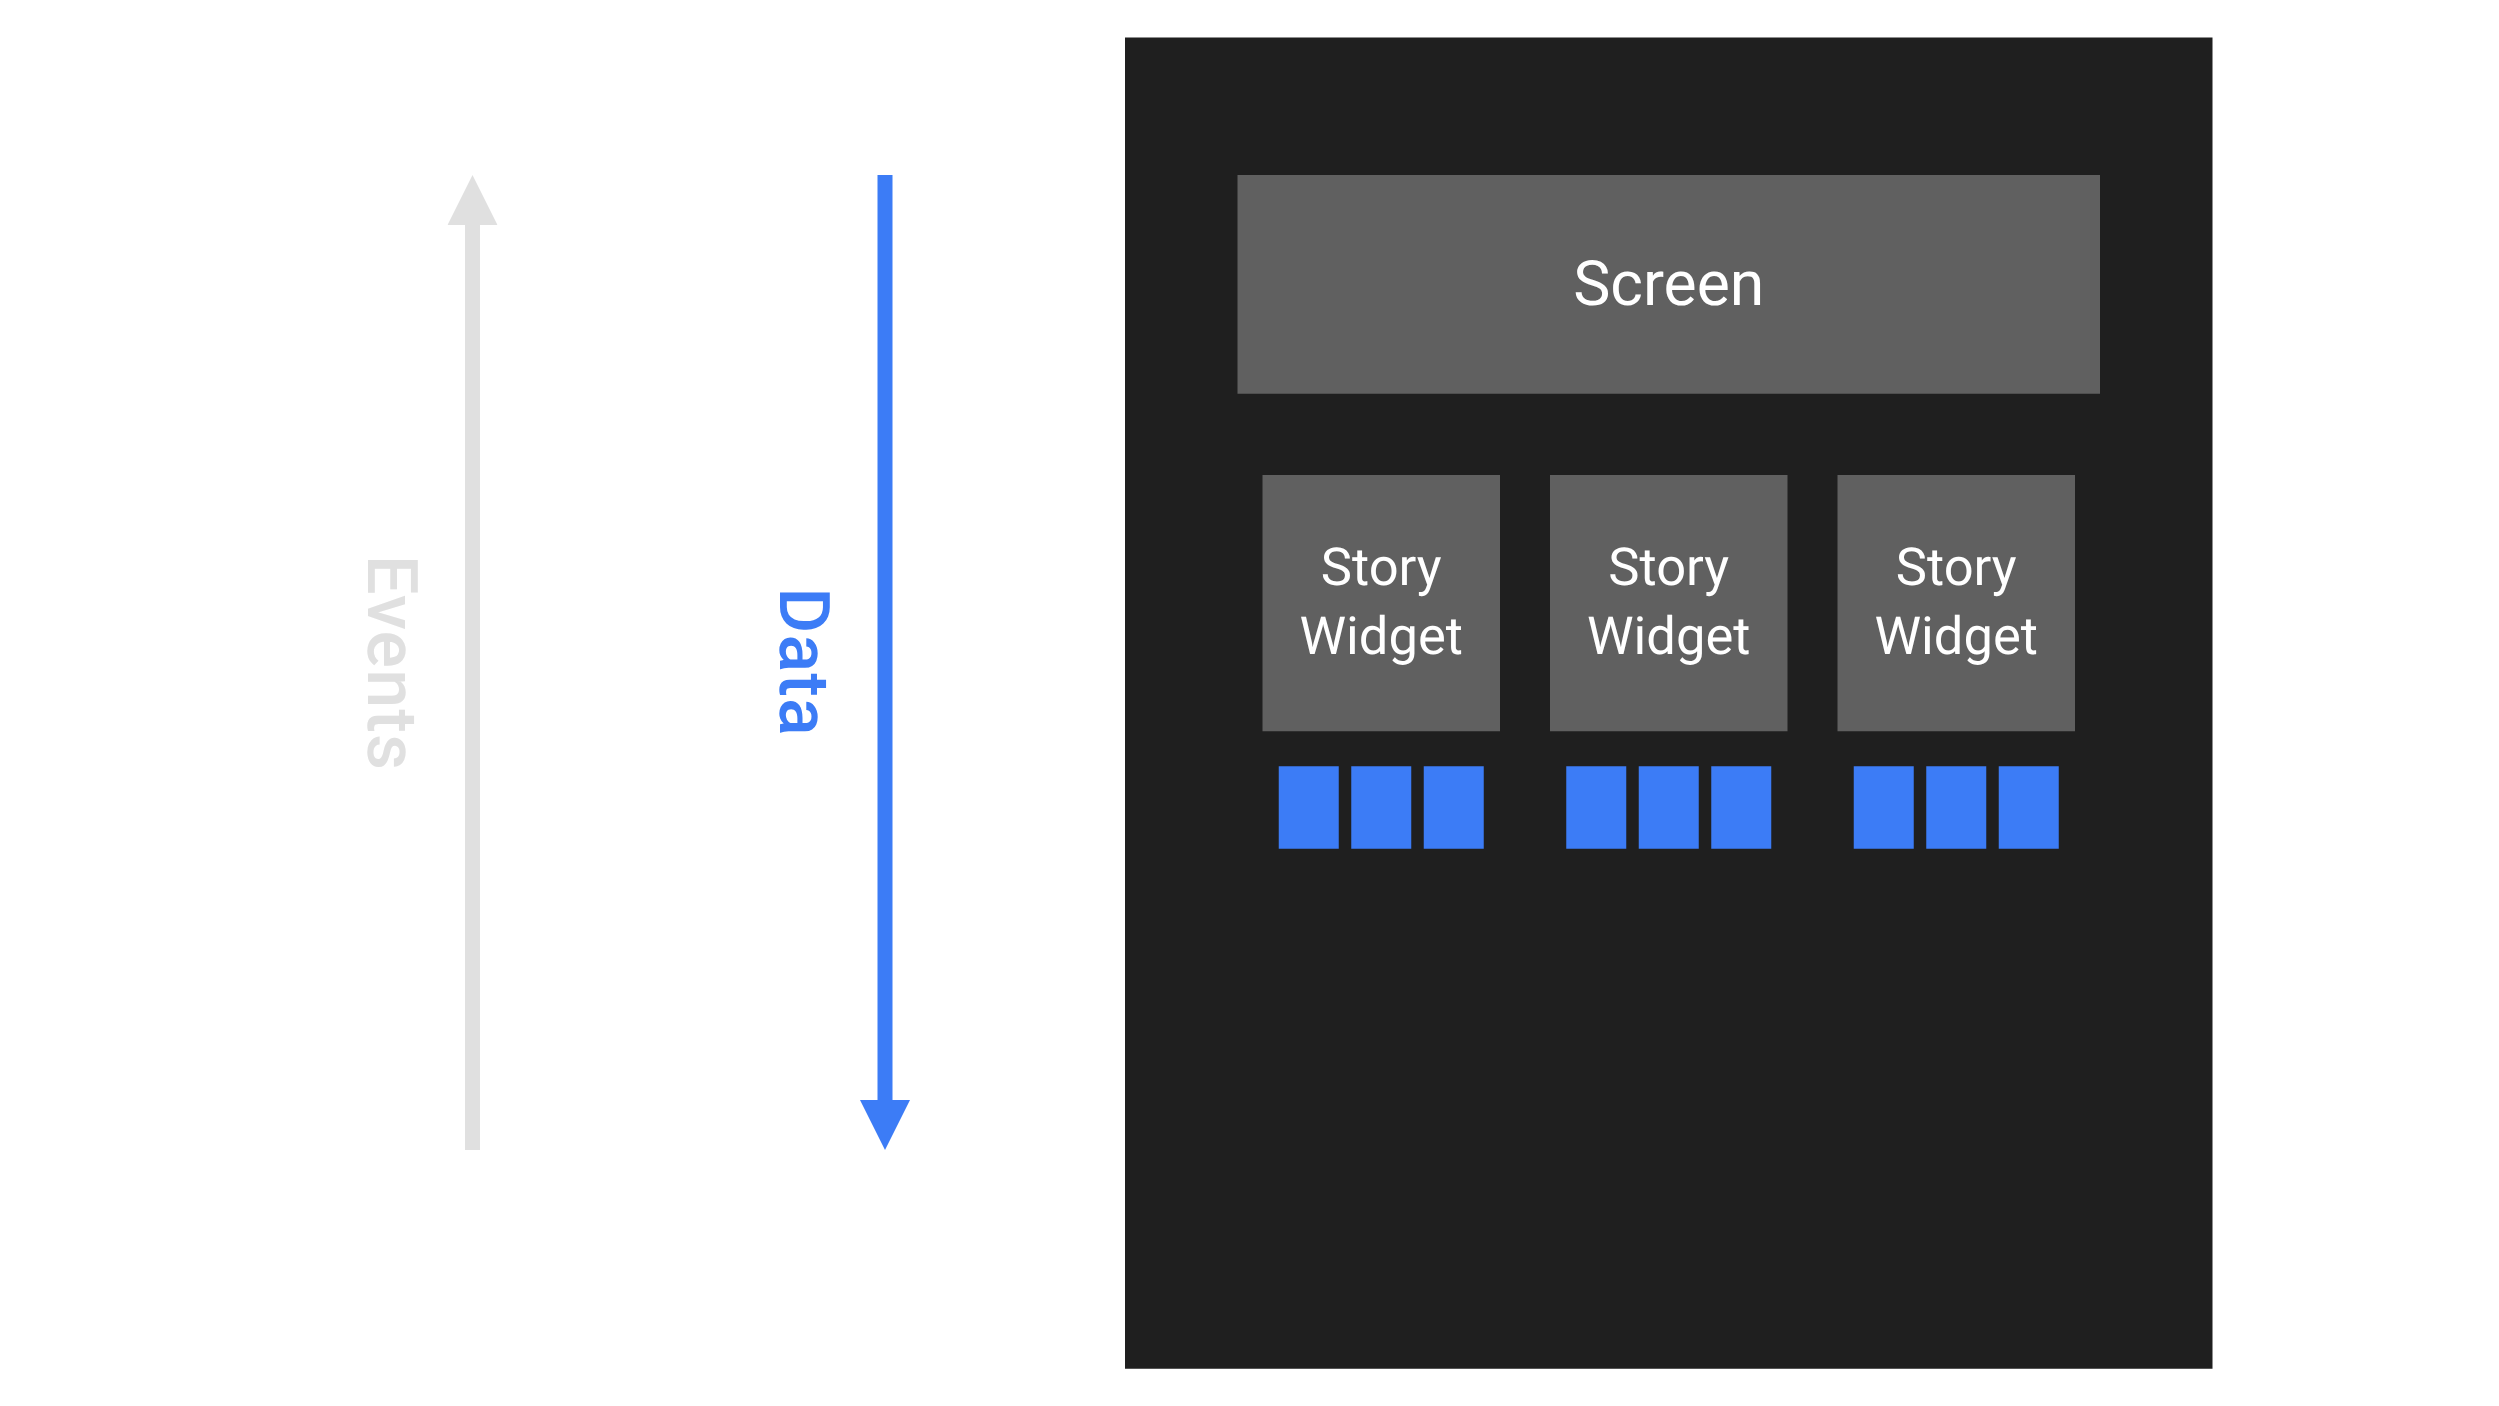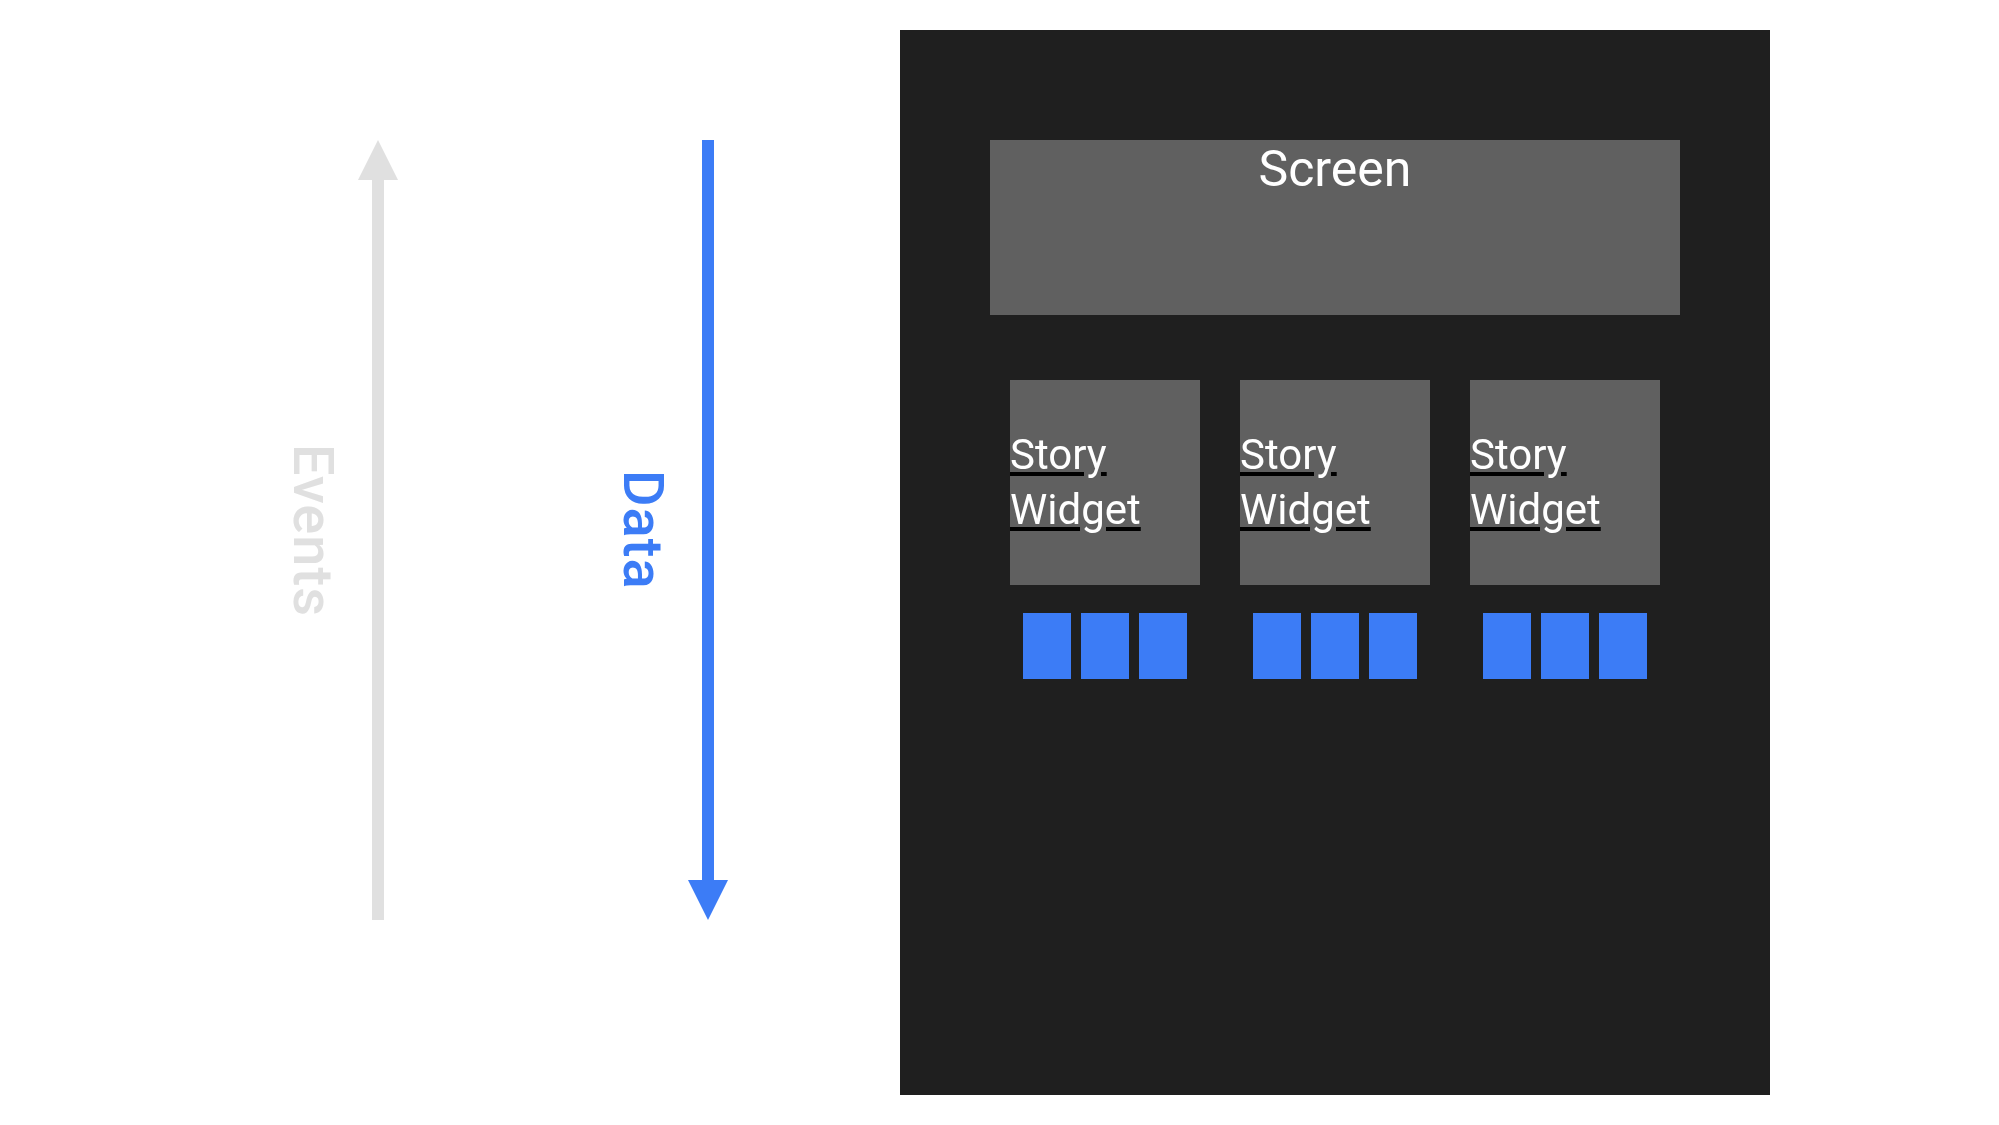--- a/index.html
+++ b/index.html
@@ -50,30 +50,29 @@
       letter-spacing: 1px;
     }
     .arrow-events .arrow-label { color: #e0e0e0; }
     .arrow-data   .arrow-label { color: #3c7cf6; }
     .arrow-svg { height: 780px; width: 40px; }
     
     .box {
       background: #606060;
       color: #ffffff;
       display: flex;
-      align-items: flex-start;
+      align-items: center;
       justify-content: center;
       font-size: 50px;
       font-weight: 400;
     }
     .box-wide { height: 175px; width: 100%; }
     .widgets-row {
       display: flex;
       justify-content: space-between;
-      text-decoration: underline;
     }
     .widget-col {
       flex: 1;
       display: flex;
       flex-direction: column;
       align-items: center;
       gap: 28px;
     }
     .box-widget {
       width: 190px;

